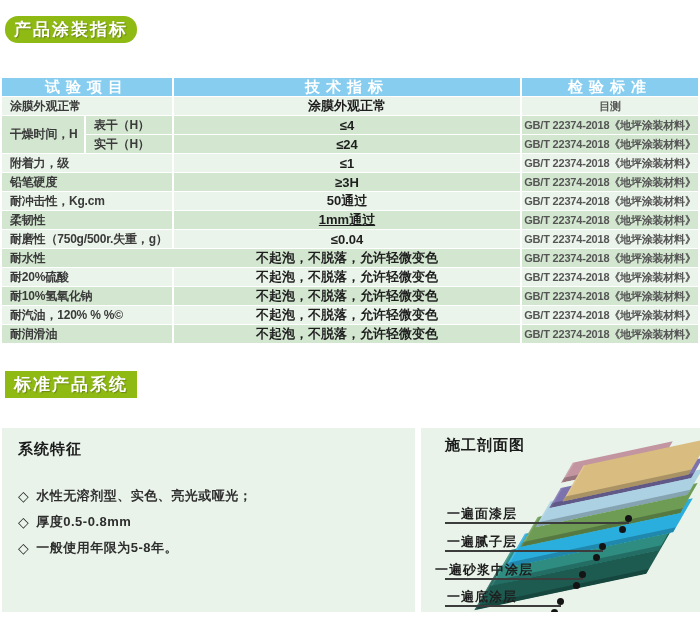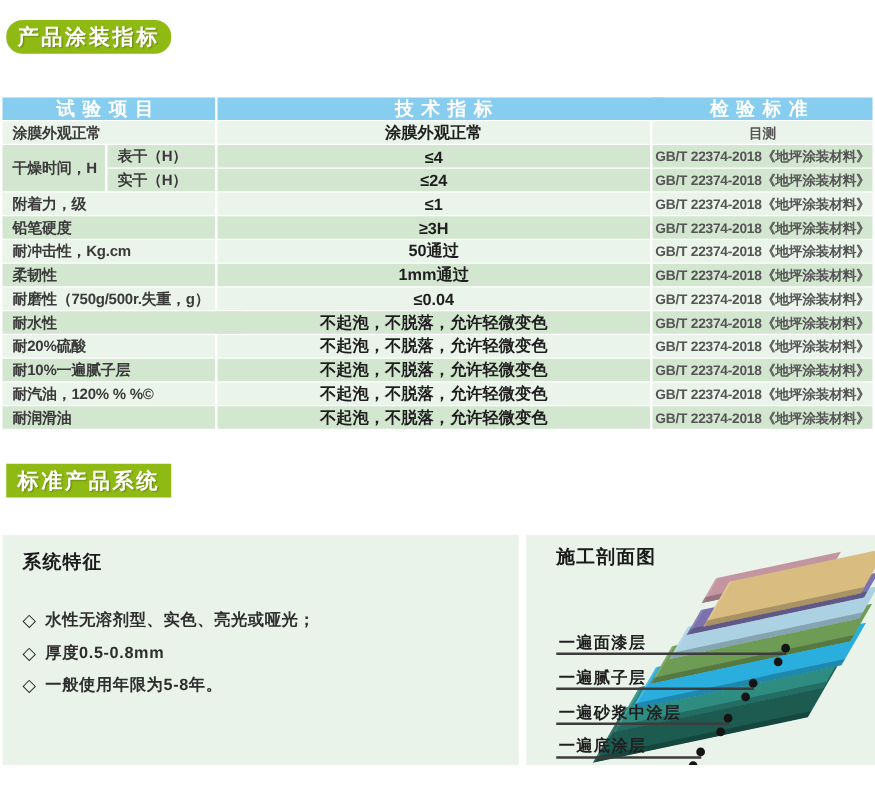--- a/index.html
+++ b/index.html
@@ -71,21 +71,21 @@
 </style>
 </head>
 <body>
 
 <div class="banner" id="banner-product" style="background: rgb(143, 185, 19); border-radius: 13px;">
   <span>产品涂装指标</span>
 </div>
 
 <div id="spec-table">
   <div class="th" style="left: 0px; width: 170px; background: rgb(134, 205, 240);">试验项目</div>
-  <div class="th" style="left: 172px; width: 346px; background: rgb(134, 205, 240); padding-left: 11px;">技术指标</div>
+  <div class="th" style="left: 172px; width: 346px; background: rgb(134, 205, 240);">技术指标</div>
   <div class="th" style="left: 520px; width: 176px; background: rgb(134, 205, 240);">检验标准</div>
   <div id="table-body">
       <div class="cell cell-left" style="left: 0px; top: 19px; width: 170px; height: 18px; background: rgb(234, 244, 234);">涂膜外观正常</div>
       <div class="cell cell-center cell-value" style="left: 172px; top: 19px; width: 346px; height: 18px; background: rgb(234, 244, 234);">涂膜外观正常</div>
       <div class="cell cell-center cell-standard" style="left: 520px; top: 19px; width: 176px; height: 18px; background: rgb(234, 244, 234);">目测</div>
       <div class="cell cell-left" style="left: 0px; top: 38px; width: 82px; height: 37px; background: rgb(211, 231, 208);">干燥时间，H</div>
       <div class="cell cell-left" style="left: 84px; top: 38px; width: 86px; height: 18px; background: rgb(211, 231, 208);">表干（H）</div>
       <div class="cell cell-center cell-value" style="left: 172px; top: 38px; width: 346px; height: 18px; background: rgb(211, 231, 208);">≤4</div>
       <div class="cell cell-center cell-standard" style="left: 520px; top: 38px; width: 176px; height: 18px; background: rgb(211, 231, 208);">GB/T 22374-2018《地坪涂装材料》</div>
       <div class="cell cell-left" style="left: 84px; top: 57px; width: 86px; height: 18px; background: rgb(211, 231, 208);">实干（H）</div>
@@ -94,32 +94,32 @@
       <div class="cell cell-left" style="left: 0px; top: 76px; width: 170px; height: 18px; background: rgb(234, 244, 234);">附着力，级</div>
       <div class="cell cell-center cell-value" style="left: 172px; top: 76px; width: 346px; height: 18px; background: rgb(234, 244, 234);">≤1</div>
       <div class="cell cell-center cell-standard" style="left: 520px; top: 76px; width: 176px; height: 18px; background: rgb(234, 244, 234);">GB/T 22374-2018《地坪涂装材料》</div>
       <div class="cell cell-left" style="left: 0px; top: 95px; width: 170px; height: 18px; background: rgb(211, 231, 208); font-family: Liberation Mono, monospace;">铅笔硬度</div>
       <div class="cell cell-center cell-value" style="left: 172px; top: 95px; width: 346px; height: 18px; background: rgb(211, 231, 208);">≥3H</div>
       <div class="cell cell-center cell-standard" style="left: 520px; top: 95px; width: 176px; height: 18px; background: rgb(211, 231, 208);">GB/T 22374-2018《地坪涂装材料》</div>
       <div class="cell cell-left" style="left: 0px; top: 114px; width: 170px; height: 18px; background: rgb(234, 244, 234);">耐冲击性，Kg.cm</div>
       <div class="cell cell-center cell-value" style="left: 172px; top: 114px; width: 346px; height: 18px; background: rgb(234, 244, 234);">50通过</div>
       <div class="cell cell-center cell-standard" style="left: 520px; top: 114px; width: 176px; height: 18px; background: rgb(234, 244, 234);">GB/T 22374-2018《地坪涂装材料》</div>
       <div class="cell cell-left" style="left: 0px; top: 133px; width: 170px; height: 18px; background: rgb(211, 231, 208);">柔韧性</div>
-      <div class="cell cell-center cell-value" style="left: 172px; top: 133px; width: 346px; height: 18px; background: rgb(211, 231, 208);">1mm通过</div>
+      <div class="cell cell-center cell-value" style="left: 172px; top: 133px; width: 346px; height: 18px; background: rgb(211, 231, 208); text-decoration: underline;">1mm通过</div>
       <div class="cell cell-center cell-standard" style="left: 520px; top: 133px; width: 176px; height: 18px; background: rgb(211, 231, 208);">GB/T 22374-2018《地坪涂装材料》</div>
       <div class="cell cell-left" style="left: 0px; top: 152px; width: 170px; height: 18px; background: rgb(234, 244, 234);">耐磨性（750g/500r.失重，g）</div>
       <div class="cell cell-center cell-value" style="left: 172px; top: 152px; width: 346px; height: 18px; background: rgb(234, 244, 234);">≤0.04</div>
       <div class="cell cell-center cell-standard" style="left: 520px; top: 152px; width: 176px; height: 18px; background: rgb(234, 244, 234);">GB/T 22374-2018《地坪涂装材料》</div>
       <div class="cell cell-left" style="left: 0px; top: 171px; width: 192px; height: 18px; background: rgb(211, 231, 208);">耐水性</div>
       <div class="cell cell-center cell-value" style="left: 172px; top: 171px; width: 346px; height: 18px; background: rgb(211, 231, 208);">不起泡，不脱落，允许轻微变色</div>
       <div class="cell cell-center cell-standard" style="left: 520px; top: 171px; width: 176px; height: 18px; background: rgb(211, 231, 208);">GB/T 22374-2018《地坪涂装材料》</div>
       <div class="cell cell-left" style="left: 0px; top: 190px; width: 170px; height: 18px; background: rgb(234, 244, 234);">耐20%硫酸</div>
       <div class="cell cell-center cell-value" style="left: 172px; top: 190px; width: 346px; height: 18px; background: rgb(234, 244, 234);">不起泡，不脱落，允许轻微变色</div>
       <div class="cell cell-center cell-standard" style="left: 520px; top: 190px; width: 176px; height: 18px; background: rgb(234, 244, 234);">GB/T 22374-2018《地坪涂装材料》</div>
-      <div class="cell cell-left" style="left: 0px; top: 209px; width: 170px; height: 18px; background: rgb(211, 231, 208);">耐10%一遍腻子层</div>
+      <div class="cell cell-left" style="left: 0px; top: 209px; width: 170px; height: 18px; background: rgb(211, 231, 208);">耐10%氢氧化钠</div>
       <div class="cell cell-center cell-value" style="left: 172px; top: 209px; width: 346px; height: 18px; background: rgb(211, 231, 208);">不起泡，不脱落，允许轻微变色</div>
       <div class="cell cell-center cell-standard" style="left: 520px; top: 209px; width: 176px; height: 18px; background: rgb(211, 231, 208);">GB/T 22374-2018《地坪涂装材料》</div>
       <div class="cell cell-left" style="left: 0px; top: 228px; width: 170px; height: 18px; background: rgb(234, 244, 234);">耐汽油，120% % %©</div>
       <div class="cell cell-center cell-value" style="left: 172px; top: 228px; width: 346px; height: 18px; background: rgb(234, 244, 234);">不起泡，不脱落，允许轻微变色</div>
       <div class="cell cell-center cell-standard" style="left: 520px; top: 228px; width: 176px; height: 18px; background: rgb(234, 244, 234);">GB/T 22374-2018《地坪涂装材料》</div>
       <div class="cell cell-left" style="left: 0px; top: 247px; width: 170px; height: 18px; background: rgb(211, 231, 208);">耐润滑油</div>
       <div class="cell cell-center cell-value" style="left: 172px; top: 247px; width: 346px; height: 18px; background: rgb(211, 231, 208);">不起泡，不脱落，允许轻微变色</div>
       <div class="cell cell-center cell-standard" style="left: 520px; top: 247px; width: 176px; height: 18px; background: rgb(211, 231, 208);">GB/T 22374-2018《地坪涂装材料》</div>
     </div>
 </div>
@@ -159,21 +159,21 @@
   <div id="diagram-canvas">
       <div class="leader-line" style="left: 24px; top: 54px; width: 184px;"></div>
       <div class="layer-label" style="left: 26px; top: 37px;">一遍面漆层</div>
       <div class="leader-dot" style="left: 204px; top: 47px;"></div>
       <div class="leader-dot" style="left: 198px; top: 58px;"></div>
       <div class="leader-line" style="left: 24px; top: 82px; width: 158px;"></div>
       <div class="layer-label" style="left: 26px; top: 65px;">一遍腻子层</div>
       <div class="leader-dot" style="left: 178px; top: 75px;"></div>
       <div class="leader-dot" style="left: 172px; top: 86px;"></div>
       <div class="leader-line" style="left: 24px; top: 110px; width: 138px;"></div>
-      <div class="layer-label" style="left: 26px; top: 93px; text-align: center;">一遍砂浆中涂层</div>
+      <div class="layer-label" style="left: 14px; top: 93px; text-align: center;">一遍砂浆中涂层</div>
       <div class="leader-dot" style="left: 158px; top: 103px;"></div>
       <div class="leader-dot" style="left: 152px; top: 114px;"></div>
       <div class="leader-line" style="left: 24px; top: 137px; width: 116px;"></div>
       <div class="layer-label" style="left: 26px; top: 120px;">一遍底涂层</div>
       <div class="leader-dot" style="left: 136px; top: 130px;"></div>
       <div class="leader-dot" style="left: 130px; top: 141px;"></div>
       <div class="leader-line" style="left: 24px; top: 163px; width: 98px;"></div>
       <div class="layer-label" style="left: 26px; top: 146px;">基础素地打磨</div>
       <div class="leader-dot" style="left: 118px; top: 156px;"></div>
       <div class="leader-dot" style="left: 112px; top: 167px;"></div>

